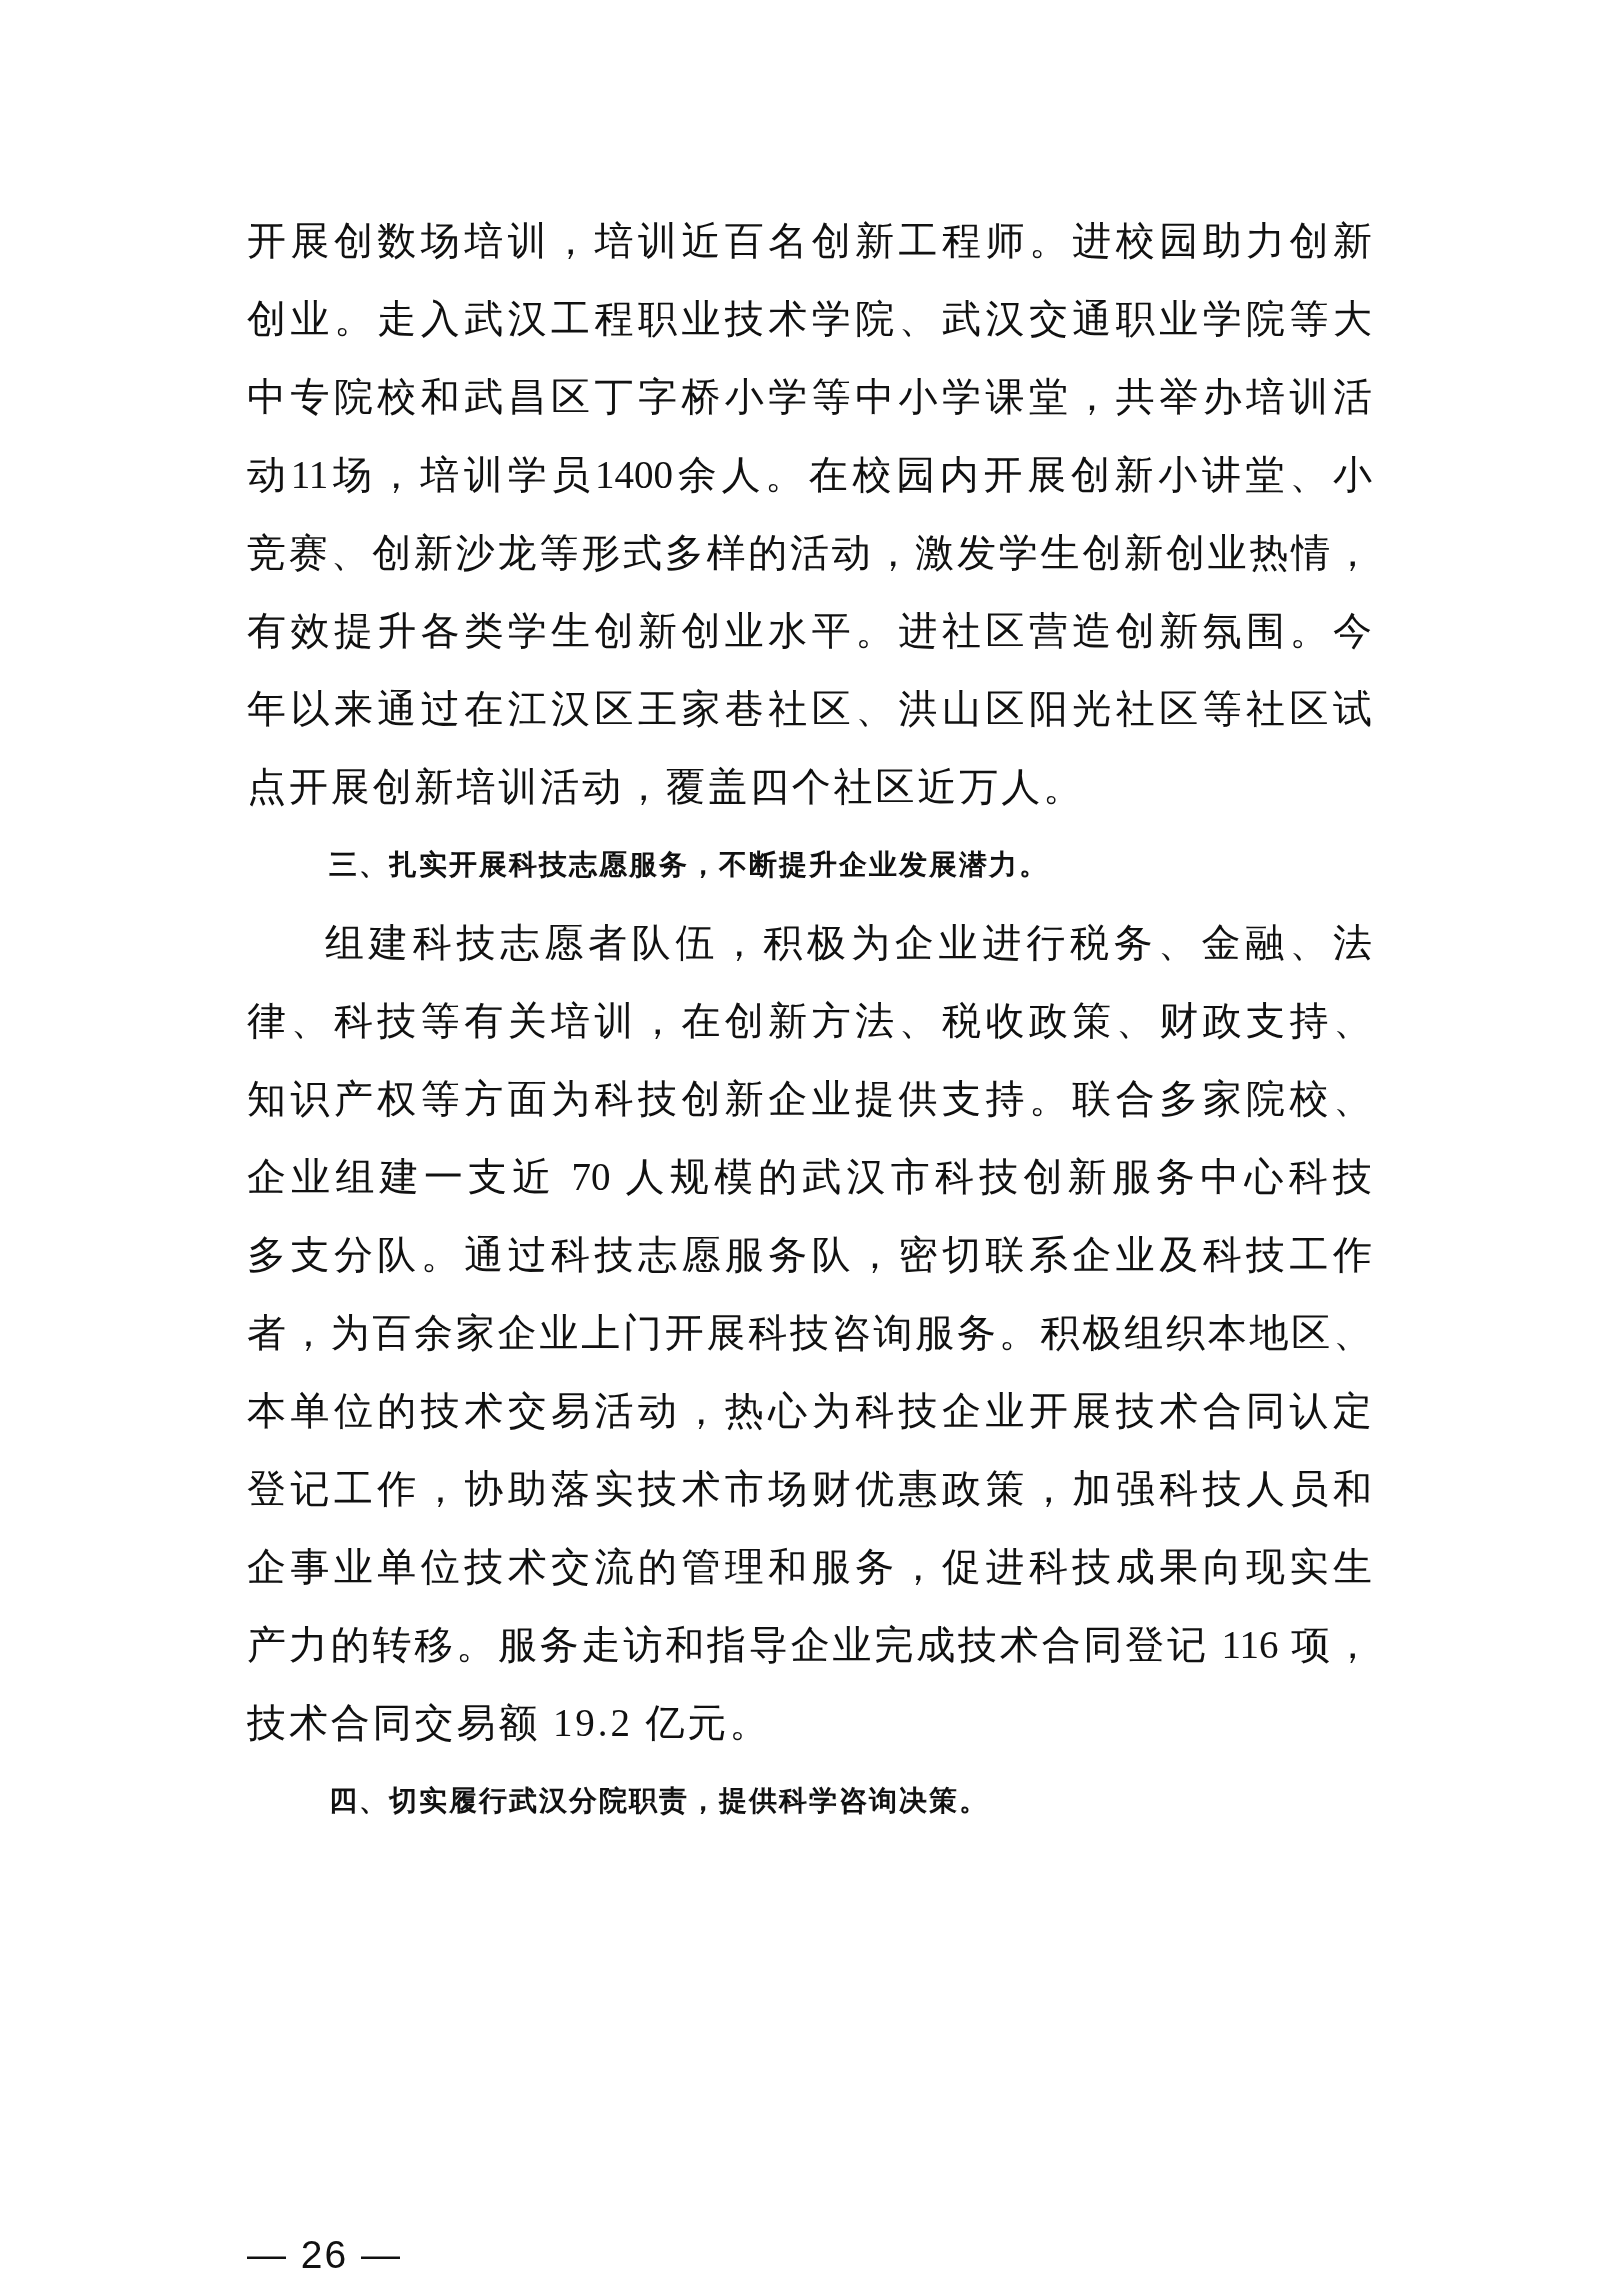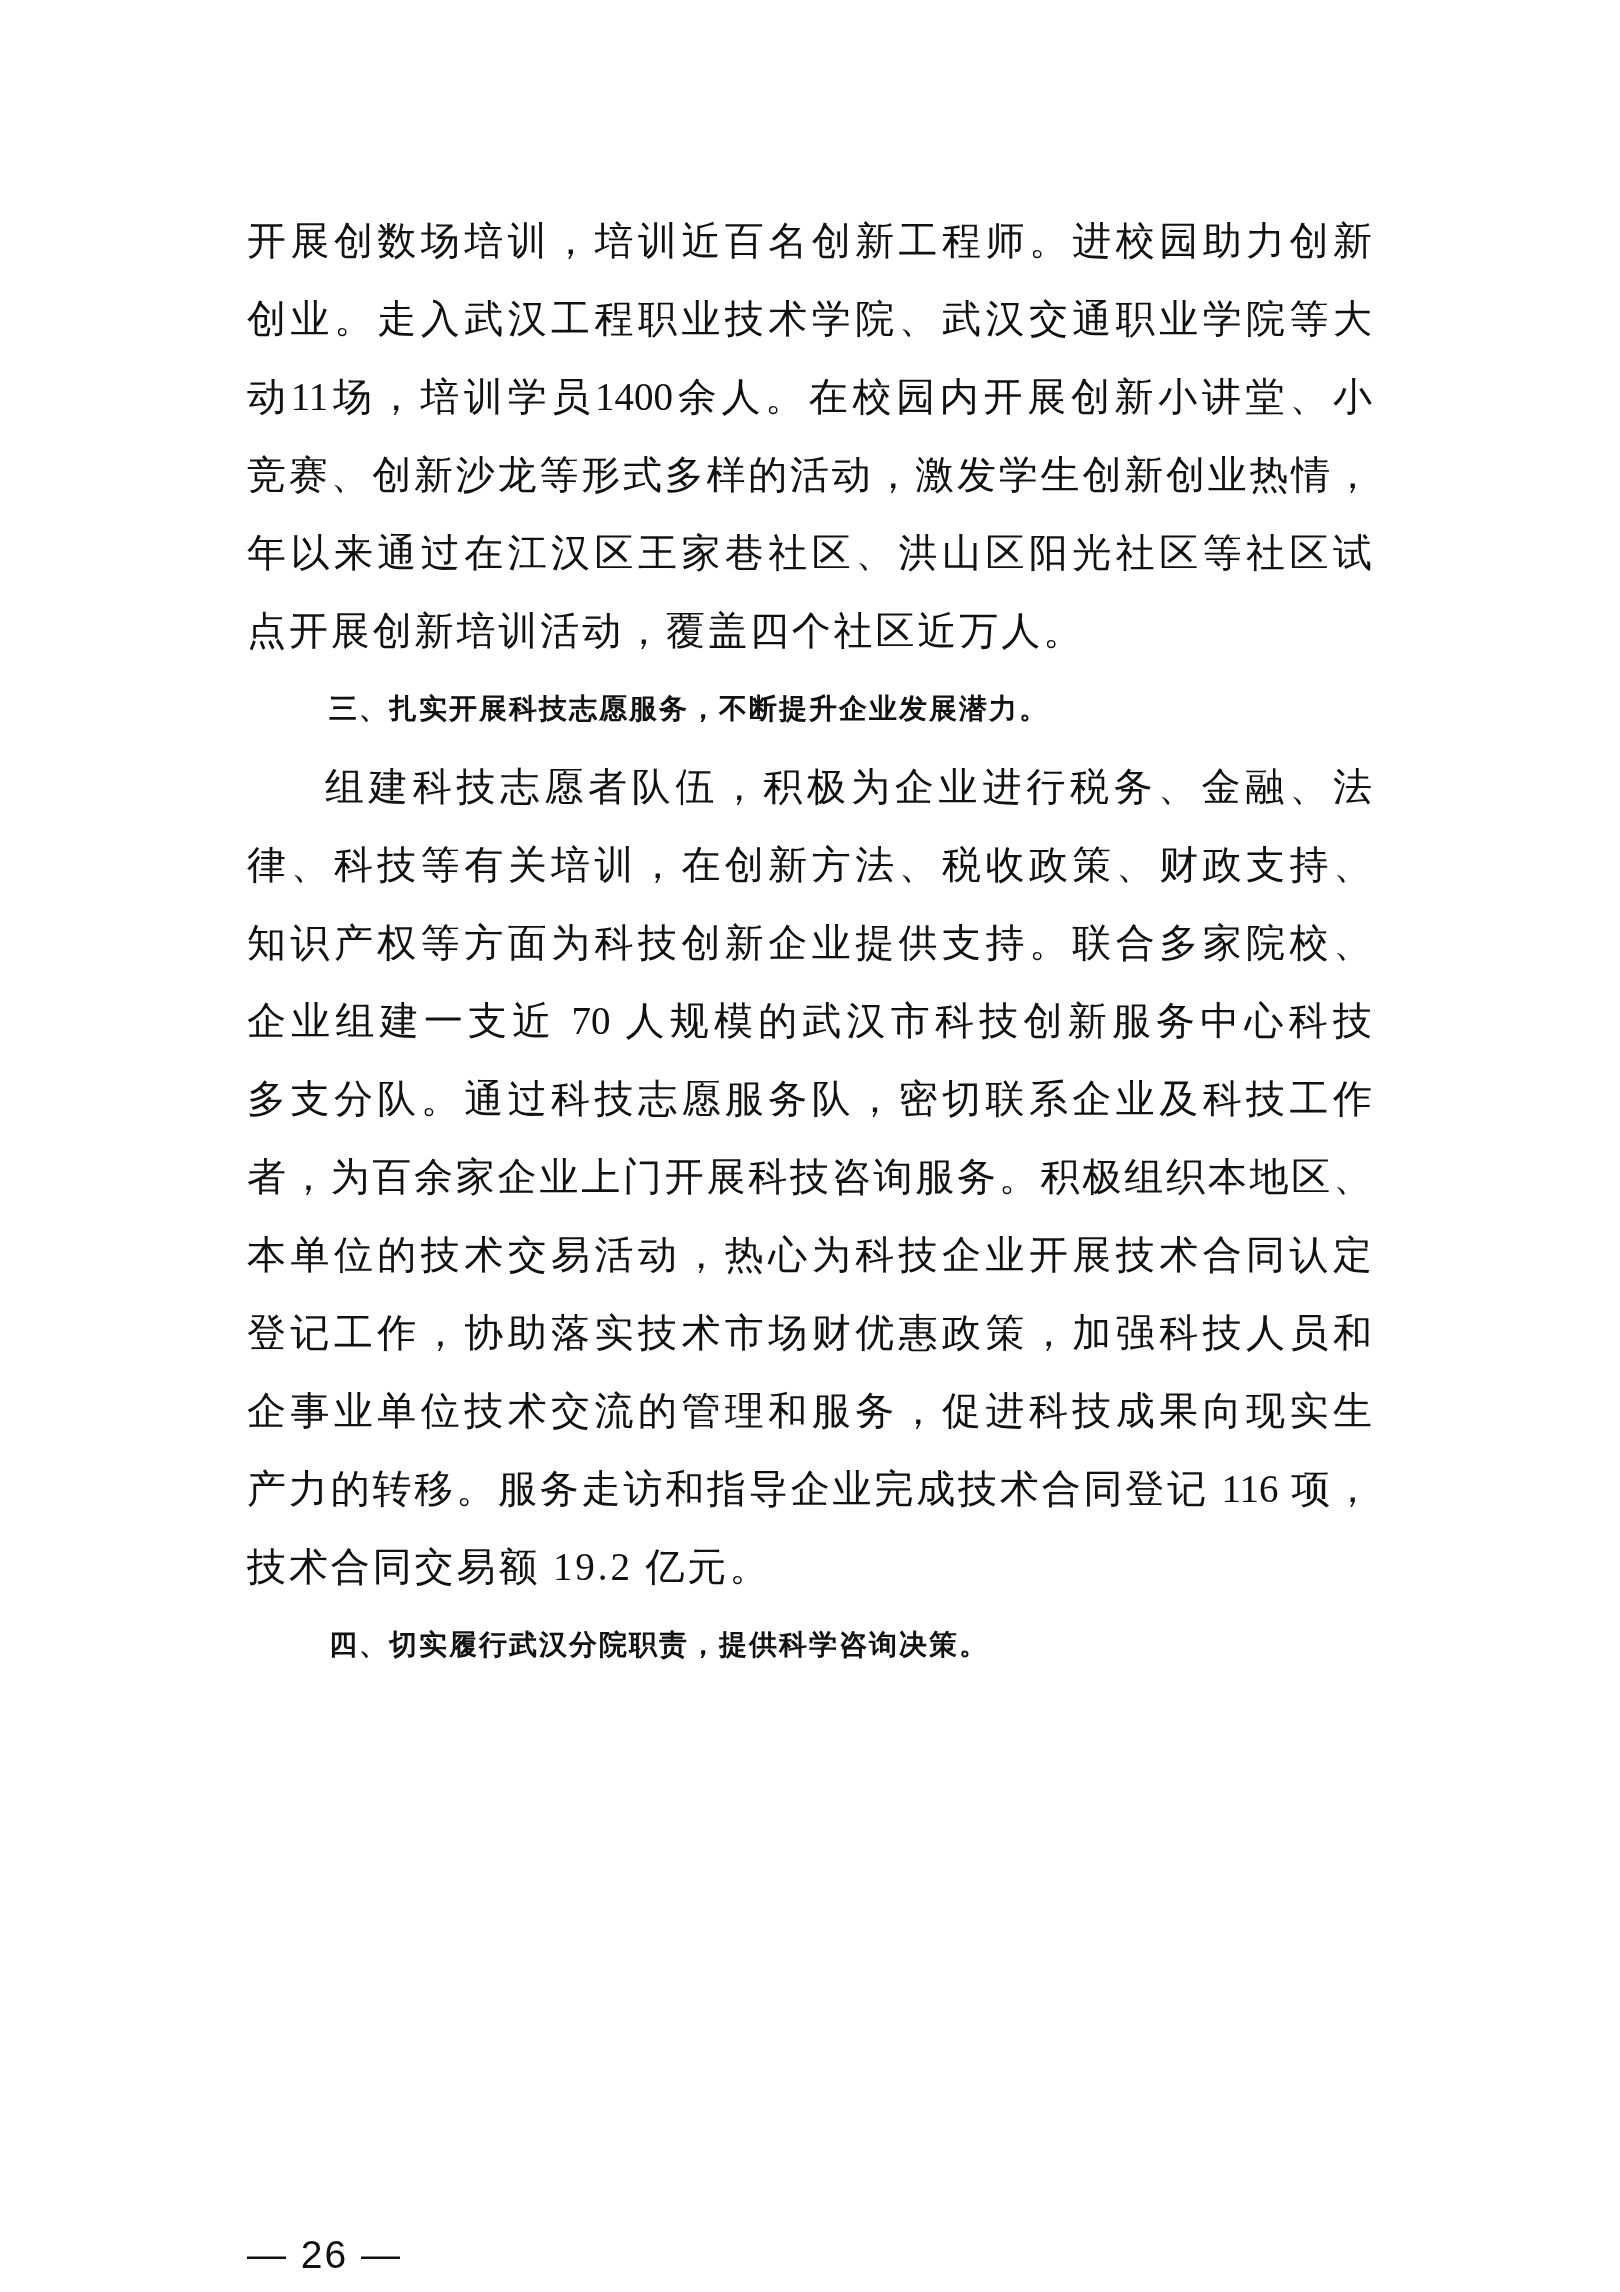--- a/index.html
+++ b/index.html
@@ -60,22 +60,24 @@
     font-family: Liberation Sans, sans-serif;
   }
 </style>
 </head>
 <body>
 
 <div class="page">
   <div class="content">
     <div class="line">开展创数场培训，培训近百名创新工程师。进校园助力创新</div>
     <div class="line">创业。走入武汉工程职业技术学院、武汉交通职业学院等大</div>
+    <div class="line">中专院校和武昌区丁字桥小学等中小学课堂，共举办培训活</div>
     <div class="line">动11场，培训学员1400余人。在校园内开展创新小讲堂、小</div>
     <div class="line">竞赛、创新沙龙等形式多样的活动，激发学生创新创业热情，</div>
+    <div class="line">有效提升各类学生创新创业水平。进社区营造创新氛围。今</div>
     <div class="line">年以来通过在江汉区王家巷社区、洪山区阳光社区等社区试</div>
     <div class="line last">点开展创新培训活动，覆盖四个社区近万人。</div>
     <div class="line heading">三、扎实开展科技志愿服务，不断提升企业发展潜力。</div>
     <div class="line indent">组建科技志愿者队伍，积极为企业进行税务、金融、法</div>
     <div class="line">律、科技等有关培训，在创新方法、税收政策、财政支持、</div>
     <div class="line">知识产权等方面为科技创新企业提供支持。联合多家院校、</div>
     <div class="line">企业组建一支近 70 人规模的武汉市科技创新服务中心科技</div>
     <div class="line">多支分队。通过科技志愿服务队，密切联系企业及科技工作</div>
     <div class="line">者，为百余家企业上门开展科技咨询服务。积极组织本地区、</div>
     <div class="line">本单位的技术交易活动，热心为科技企业开展技术合同认定</div>

